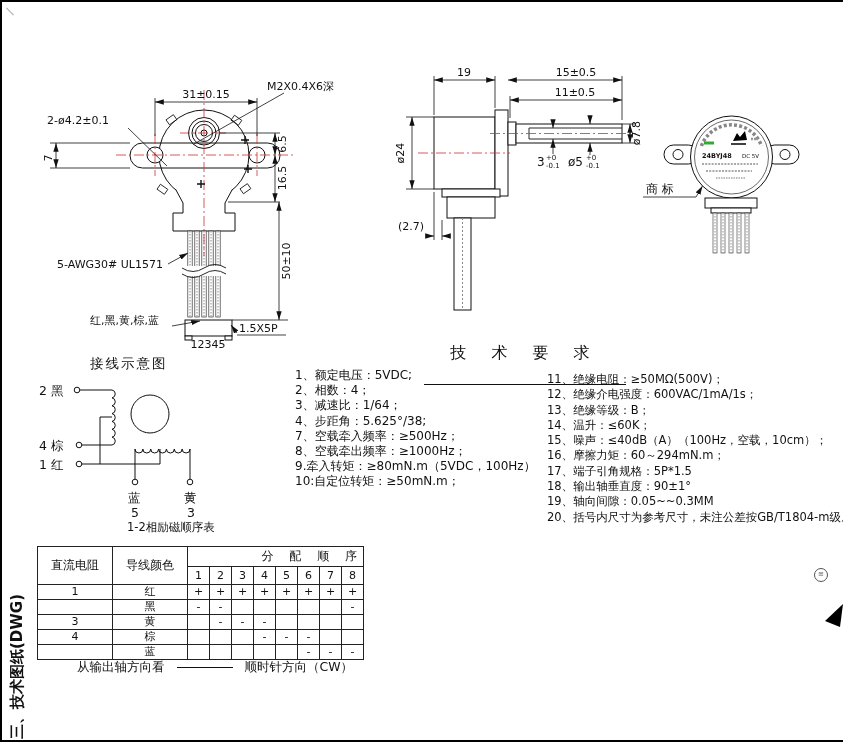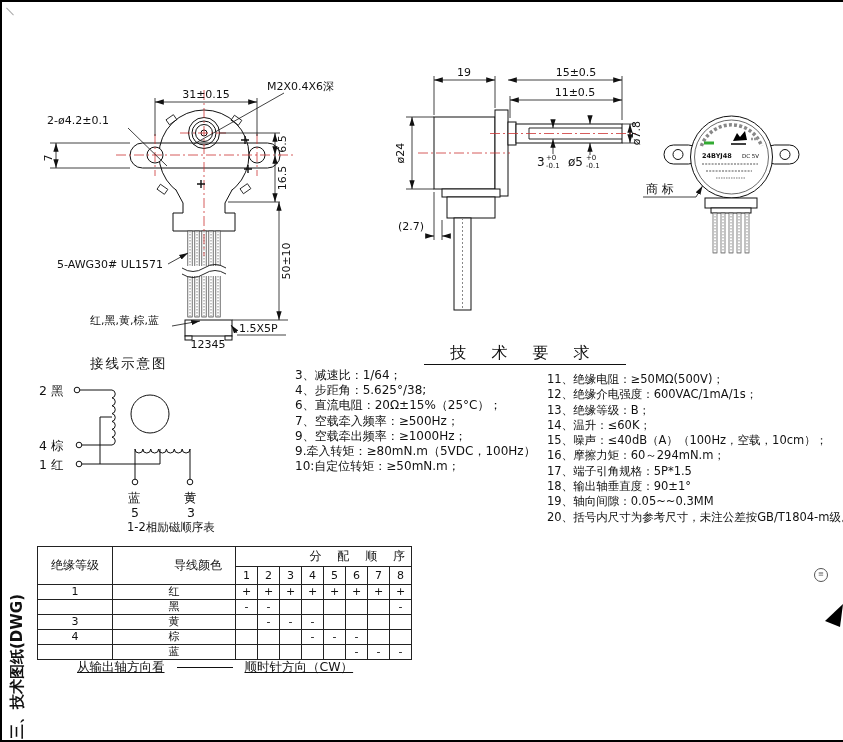--- a/index.html
+++ b/index.html
@@ -7,42 +7,42 @@
     position:relative;width:843px;height:742px;background:#fff;
     font-family:"DejaVu Sans",sans-serif;color:#111;overflow:hidden;
     border-left:2px solid #000;border-top:2px solid #000;border-bottom:2px solid #000;
     box-sizing:border-box;
   }
   svg text{font-family:"DejaVu Sans",sans-serif;fill:#111;}
   .abs{position:absolute;}
   
   .req-title{
     position:absolute;left:422px;top:341px;width:202px;text-align:center;
-    font-size:16px;letter-spacing:10px;border-bottom:1px solid #111;padding-bottom:0;
+    font-size:16px;letter-spacing:10px;border-bottom:1px solid #111;padding-bottom:20px;
     white-space:nowrap;
   }
   .req-col{position:absolute;font-size:12px;line-height:15.2px;white-space:nowrap;}
   .req-left{left:293px;top:366px;}
   .req-right{left:545px;top:370px;font-size:11.5px;line-height:15.3px;}
   
   .phase-table{
     position:absolute;left:35px;top:544px;border-collapse:collapse;
     font-size:12px;table-layout:fixed;
   }
   .phase-table th,.phase-table td{
     border:1px solid #222;text-align:center;padding:0;font-weight:normal;
   }
   .phase-table .c-no{width:74px;}
-  .phase-table .c-col{width:74px;padding-left:48px;}
+  .phase-table .c-col{width:74px;}
   .phase-table .c-seq{height:19px;letter-spacing:6px;text-align:right;}
   .phase-table .seq-n{width:21px;height:17px;font-size:11px;}
   .phase-table td{height:14px;font-size:11px;line-height:14px;}
   .table-footer{
     position:absolute;left:75px;top:657px;display:flex;align-items:center;
-    font-size:12.5px;gap:12px;white-space:nowrap;text-decoration:underline;
+    font-size:12.5px;gap:12px;white-space:nowrap;
   }
   .table-footer .fline{display:inline-block;width:56px;border-top:1.5px solid #111;}
   
   .side-label{
     position:absolute;left:6px;top:737px;transform:rotate(-90deg);
     transform-origin:top left;font-size:15px;font-weight:bold;white-space:nowrap;
   }
   
   .corner-mark{position:absolute;left:3px;top:9px;width:10px;height:1px;background:#aaa;transform:rotate(45deg);}
   .circle-mark{
@@ -265,25 +265,26 @@
     </g>
     <g>
       <text x="8" y="136" font-size="12">商 标</text>
       <line x1="5" y1="140" x2="58" y2="140" stroke="#111" stroke-width="0.8"></line>
       <line x1="58" y1="140" x2="64.5" y2="129" stroke="#111" stroke-width="0.8" marker-end="url(#me)"></line>
     </g>
   </svg>
 
   <div class="req-title">技 术 要 求</div>
   <div class="req-col req-left">
+      <div>1、额定电压：5VDC;</div>
+      <div>2、相数：4；</div>
       <div>3、减速比：1/64；</div>
       <div>4、步距角：5.625°/38;</div>
-      <div>6、直流电阻：20Ω±15%（25°C）；</div>
       <div>7、空载牵入频率：≥500Hz；</div>
-      <div>9、空载牵出频率：≥1000Hz；</div>
+      <div>8、空载牵出频率：≥1000Hz；</div>
       <div>9.牵入转矩：≥80mN.m（5VDC，100Hz）</div>
       <div>10:自定位转矩：≥50mN.m；</div>
     </div>
   <div class="req-col req-right">
       <div>11、绝缘电阻：≥50MΩ(500V)；</div>
       <div>12、绝缘介电强度：600VAC/1mA/1s；</div>
       <div>13、绝缘等级：B；</div>
       <div>14、温升：≤60K；</div>
       <div>15、噪声：≤40dB（A）（100Hz，空载，10cm）；</div>
       <div>16、摩擦力矩：60～294mN.m；</div>
@@ -322,21 +323,21 @@
       <text x="104" y="165">5</text>
       <text x="157" y="150">黄</text>
       <text x="160" y="165">3</text>
     </g>
     <text x="100" y="179" font-size="11.5">1-2相励磁顺序表</text>
   </svg>
 
   <table class="phase-table">
     <thead>
       <tr>
-        <th rowspan="2" class="c-no">绝缘等级</th>
+        <th rowspan="2" class="c-no">直流电阻</th>
         <th rowspan="2" class="c-col">导线颜色</th>
         <th colspan="8" class="c-seq">分 配 顺 序</th>
       </tr>
       <tr>
           <th class="seq-n">1</th>
           <th class="seq-n">2</th>
           <th class="seq-n">3</th>
           <th class="seq-n">4</th>
           <th class="seq-n">5</th>
           <th class="seq-n">6</th>

